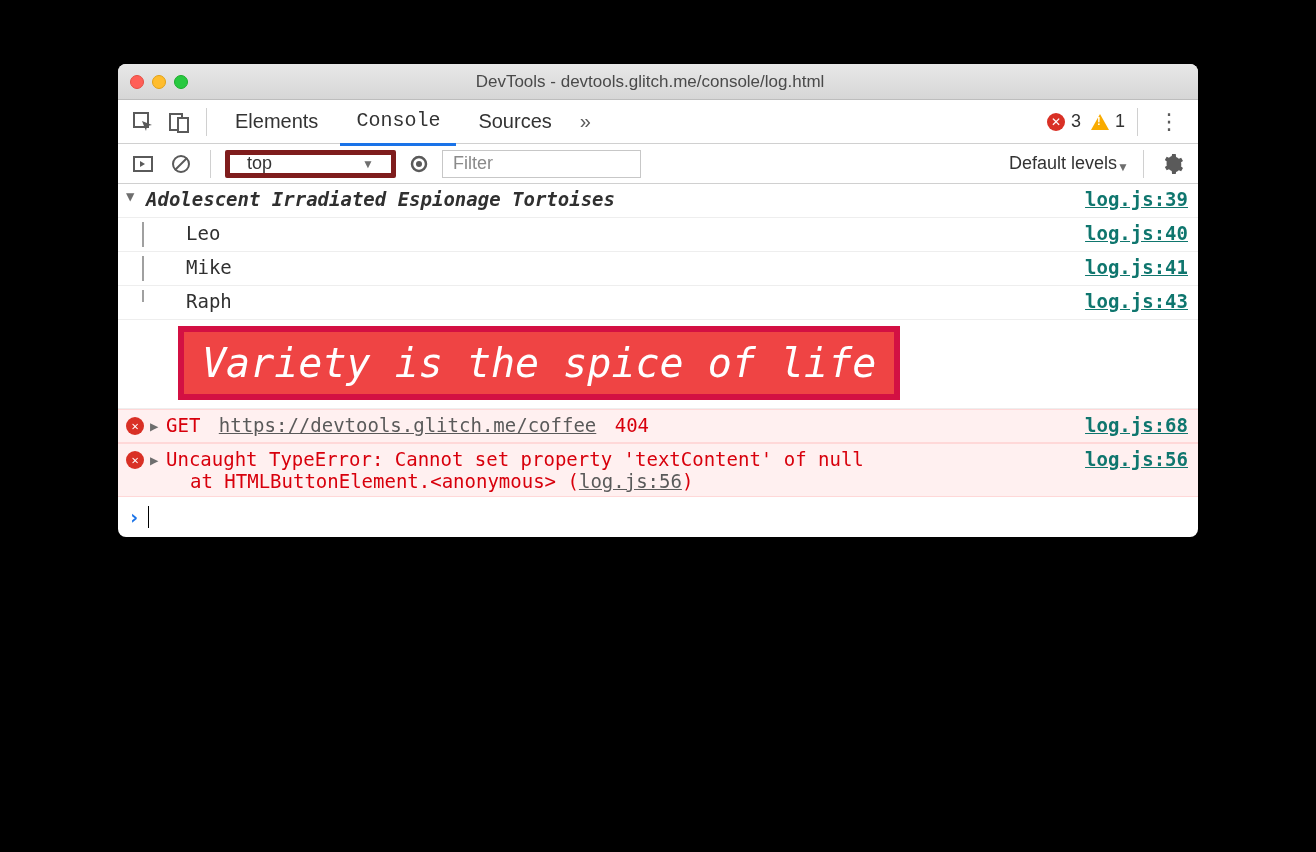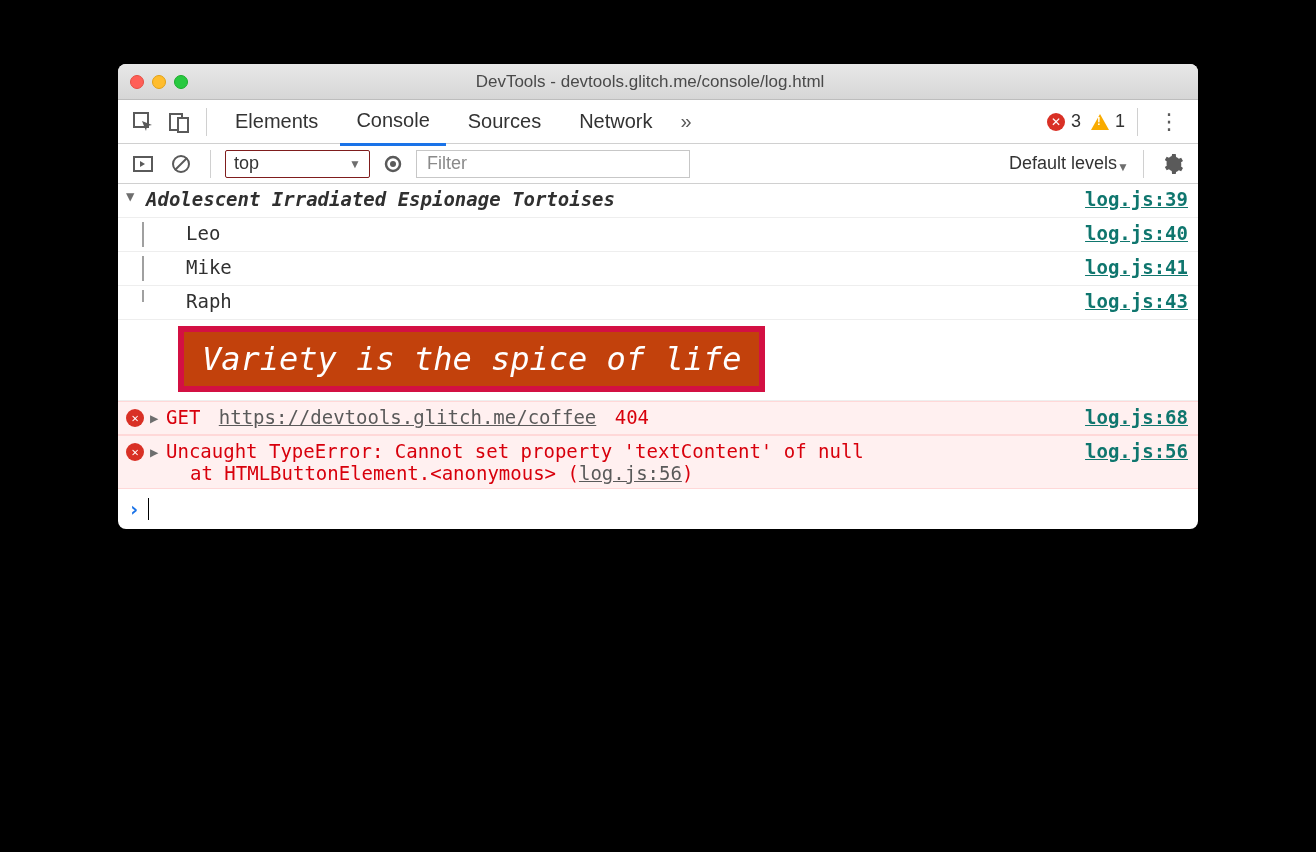--- a/index.html
+++ b/index.html
@@ -40,38 +40,38 @@
     pointer-events:none;
   }
   .tabs-row{
     height:44px; border-bottom:1px solid #d0d0d0;
     display:flex; align-items:center; padding:0 10px; gap:6px;
     font-size:20px; color:#333;
   }
   .icon-btn{width:30px;height:30px;display:flex;align-items:center;justify-content:center;color:#5a5a5a;}
   .vdiv{width:1px;height:28px;background:#d0d0d0;margin:0 6px;}
   .tab{padding:0 16px;height:48px;display:flex;align-items:center;color:#333;}
-  .tab.active{color:#333;border-bottom:3px solid #1a73e8;font-weight:500;}
+  .tab.active{color:#333;border-bottom:3px solid #1a73e8;font-weight:500;font-family:Liberation Mono, monospace;}
   .more-tabs{color:#5a5a5a;font-size:20px;padding:0 6px;}
   .spacer{flex:1;}
   .badges{display:flex;align-items:center;gap:6px;font-size:18px;}
   .kebab{font-size:22px;color:#5a5a5a;padding:0 8px;}
   .toolbar{
     height:40px;border-bottom:1px solid #d0d0d0;
     display:flex;align-items:center;padding:0 10px;gap:8px;
     font-size:18px;color:#333;
   }
   .ctx-select{
     display:flex;align-items:center;gap:90px;
-    border:1px solid #7f1d1d;background:#fff;
-    height:28px;padding:0 8px;color:#333;border-radius:2px;
+    border:5px solid #7f1d1d;background:#fff;
+    height:28px;padding:0 17px;color:#333;border-radius:2px;
   }
   .tri{color:#6e6e6e;font-size:12px;}
   .filter-input{
-    border:1px solid #c7c7c7;height:28px;width:274px;
+    border:1px solid #c7c7c7;height:28px;width:199px;
     padding:0 10px;font-size:18px;color:#333;background:#fff;
   }
   .filter-input::placeholder{color:#8a8a8a;}
   .levels{display:flex;align-items:flex-end;color:#333;}
   .gear{color:#5a5a5a;font-size:20px;}
   .console{
     font-family: Menlo, Consolas, monospace;
     font-size:19px;
     color:#303030;
   }
@@ -93,22 +93,22 @@
   .tree-line.last { background: linear-gradient(#a0a0a0 50%, transparent 50%);}
   .indent{width:30px;}
   .disc{color:#6e6e6e;margin-right:6px;font-size:14px;display:inline-block;width:14px;}
   .grp-title{font-weight:700;font-style:italic;}
   .styled-row{border-bottom:1px solid #eee;padding:0 10px 8px 10px;display:flex;}
   .styled-box{
     margin-left:50px;margin-top:6px;
     background:#d31043;border:6px solid #d31043;
   }
   .styled-inner{
-    background:#c2410c;color:#fff;font-style:italic;
-    font-size:32px;padding:8px 18px;font-family:Menlo,monospace;
+    background:#ef4444;color:#fff;font-style:italic;
+    font-size:40px;padding:8px 18px;font-family:Menlo,monospace;
   }
   .err-row{
     background:#fff0f0;border-top:1px solid #ffd8d8;border-bottom:1px solid #ffd8d8;
     color:#d8000c;
   }
   .err-row .msg{color:#d8000c;}
   .err-row a.ul{color:#5a5a5a;text-decoration:underline;}
   .circ-err{width:18px;height:18px;border-radius:50%;background:#d93025;color:#fff;display:inline-flex;align-items:center;justify-content:center;font-size:12px;margin-right:6px;flex:none;margin-top:3px;}
   .warn-tri{width:0;height:0;border-left:9px solid transparent;border-right:9px solid transparent;border-bottom:16px solid #f9ab00;display:inline-block;position:relative;}
   .warn-tri::after{content:"!";position:absolute;left:-3px;top:1px;font-size:11px;color:#fff;font-weight:bold;}
@@ -146,21 +146,20 @@
     <div class="icon-btn">
       <svg width="22" height="22" viewBox="0 0 22 22">
           <rect x="2" y="3" width="12" height="16" fill="none" stroke="#5a5a5a" stroke-width="2"></rect>
           <rect x="10" y="7" width="10" height="14" fill="#fff" stroke="#5a5a5a" stroke-width="2"></rect>
         </svg>
     </div>
     <div class="vdiv"></div>
     <div class="tab">Elements</div>
     <div class="tab active">Console</div>
     <div class="tab">Sources</div>
-    <div class="tab">Network</div>
     <div class="more-tabs">»</div>
     <div class="spacer"></div>
     <div class="badges">
       <span class="circ-err" style="margin:0;">✕</span>
       <span>3</span>
       <span class="warn-tri" style="margin-left:4px;"></span>
       <span>1</span>
     </div>
     <div class="vdiv"></div>
     <div class="kebab">⋮</div>

